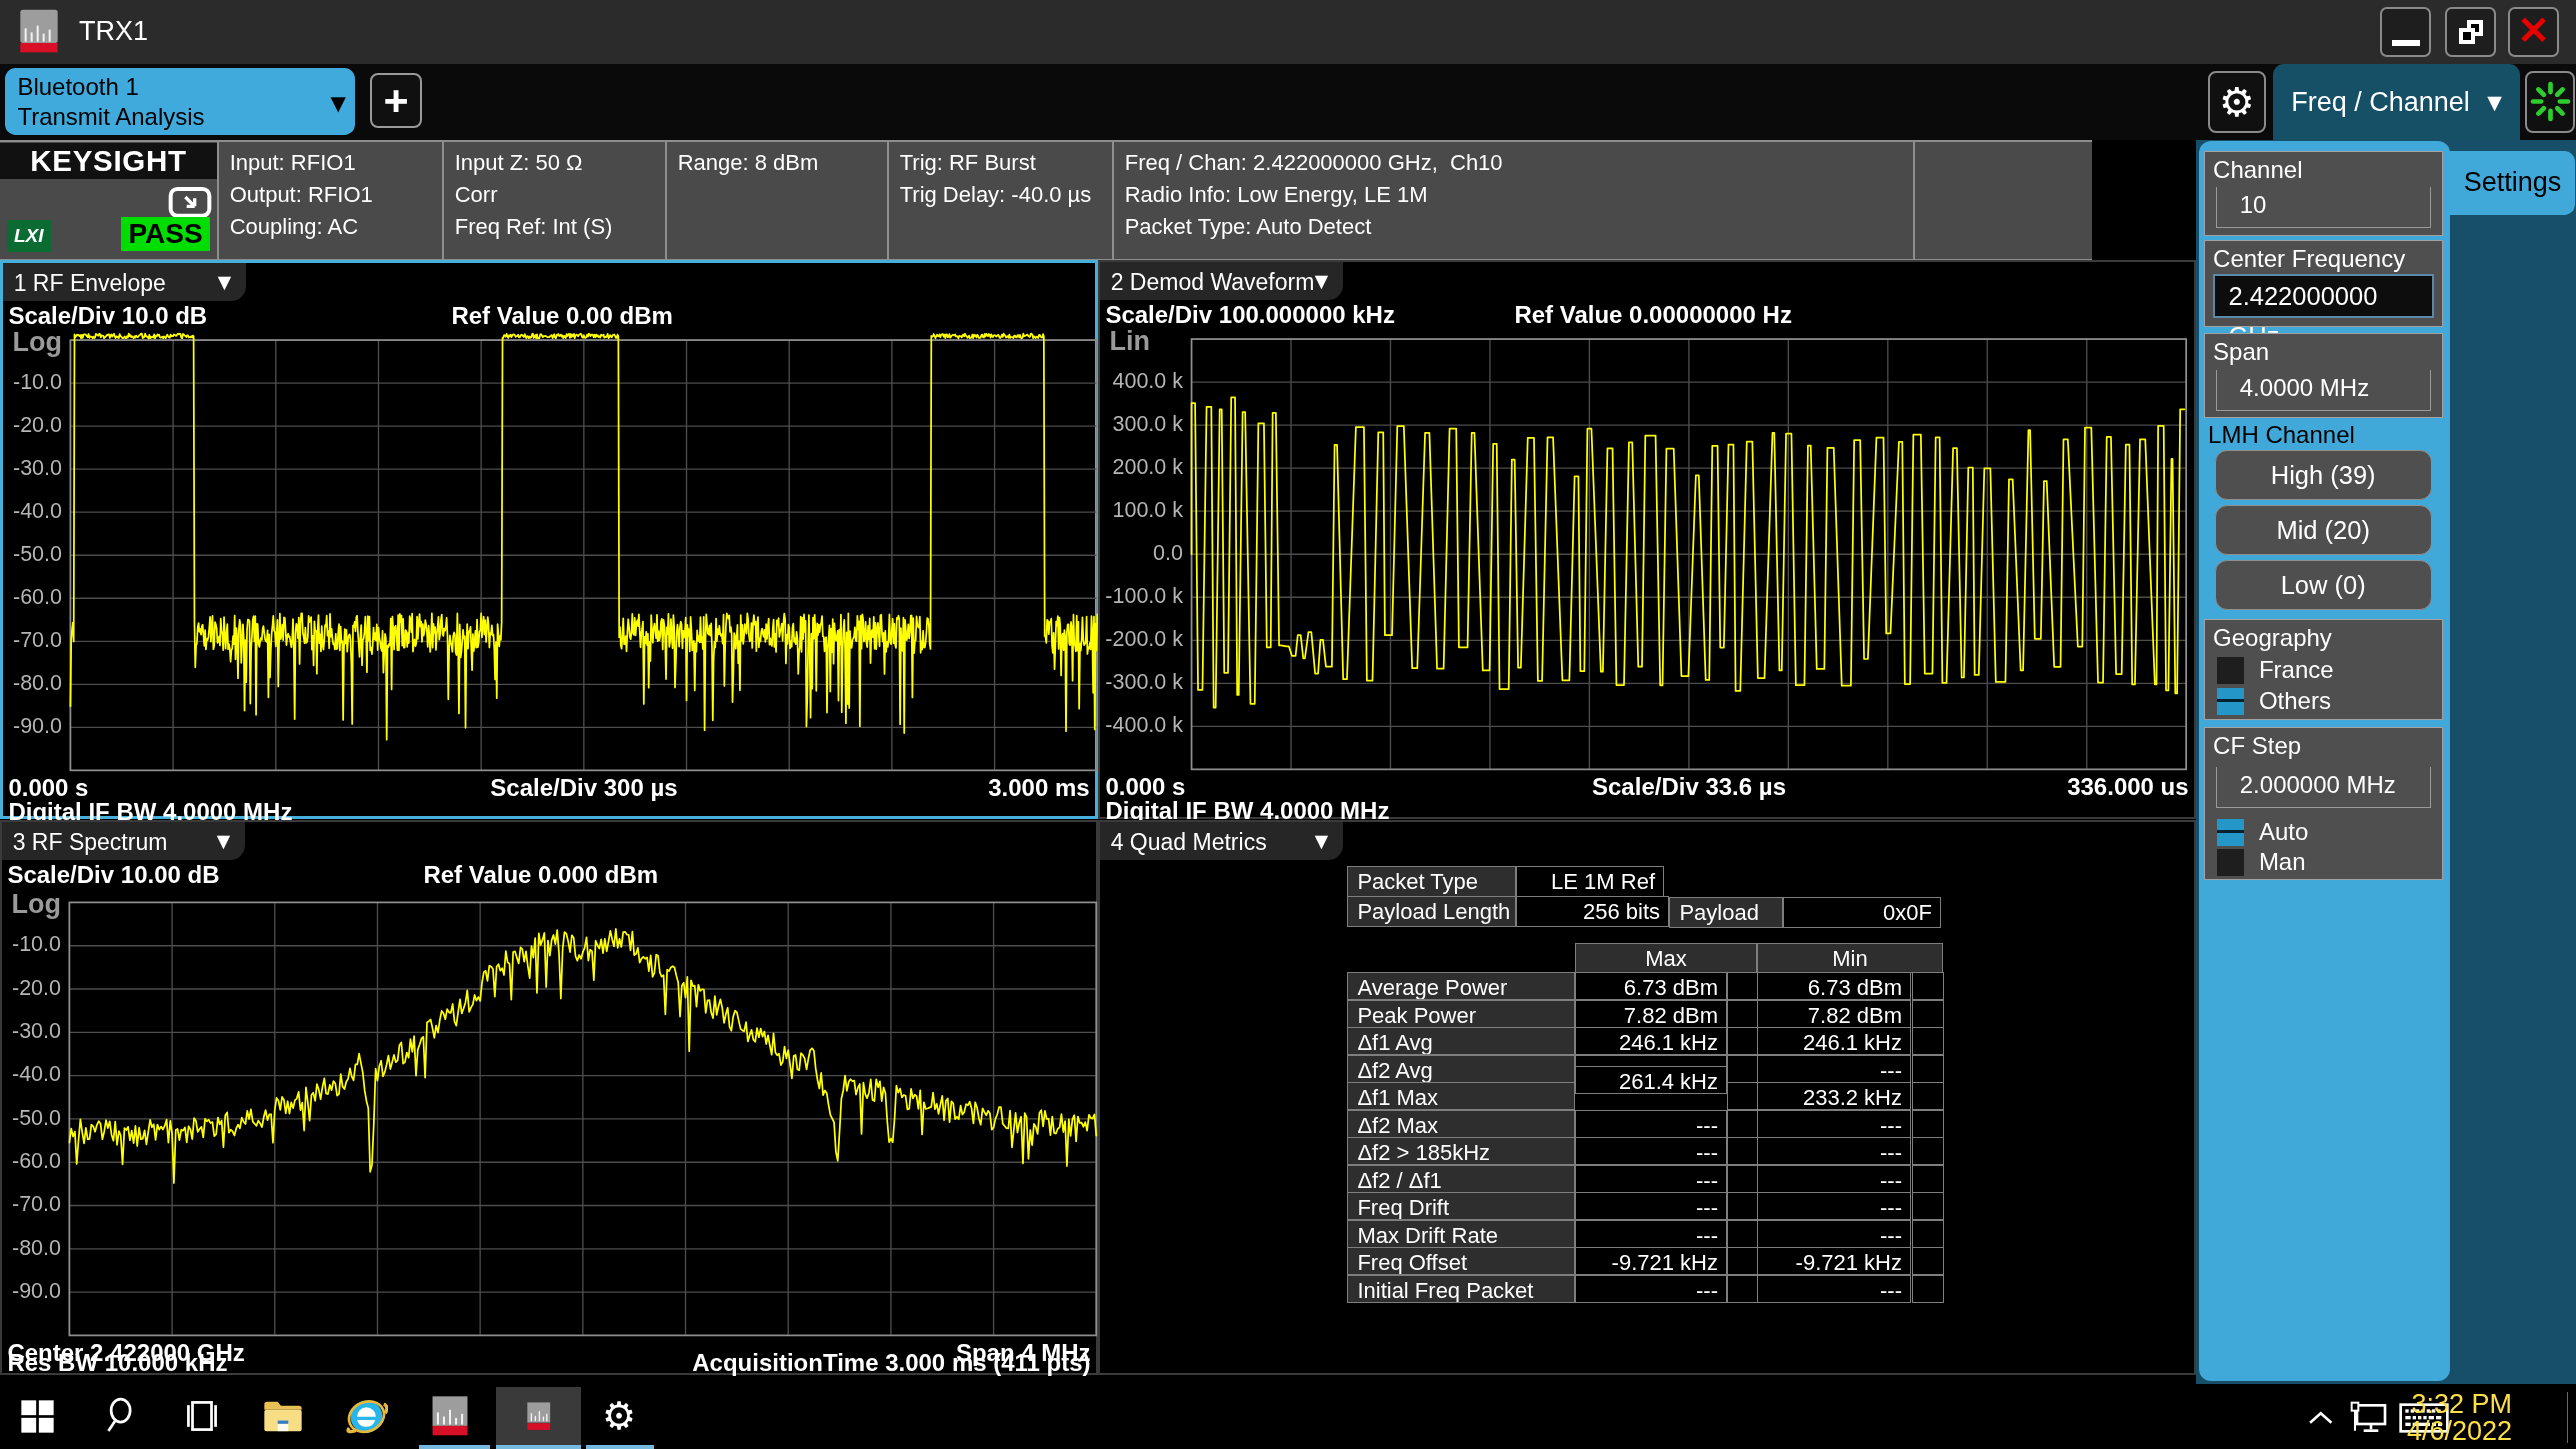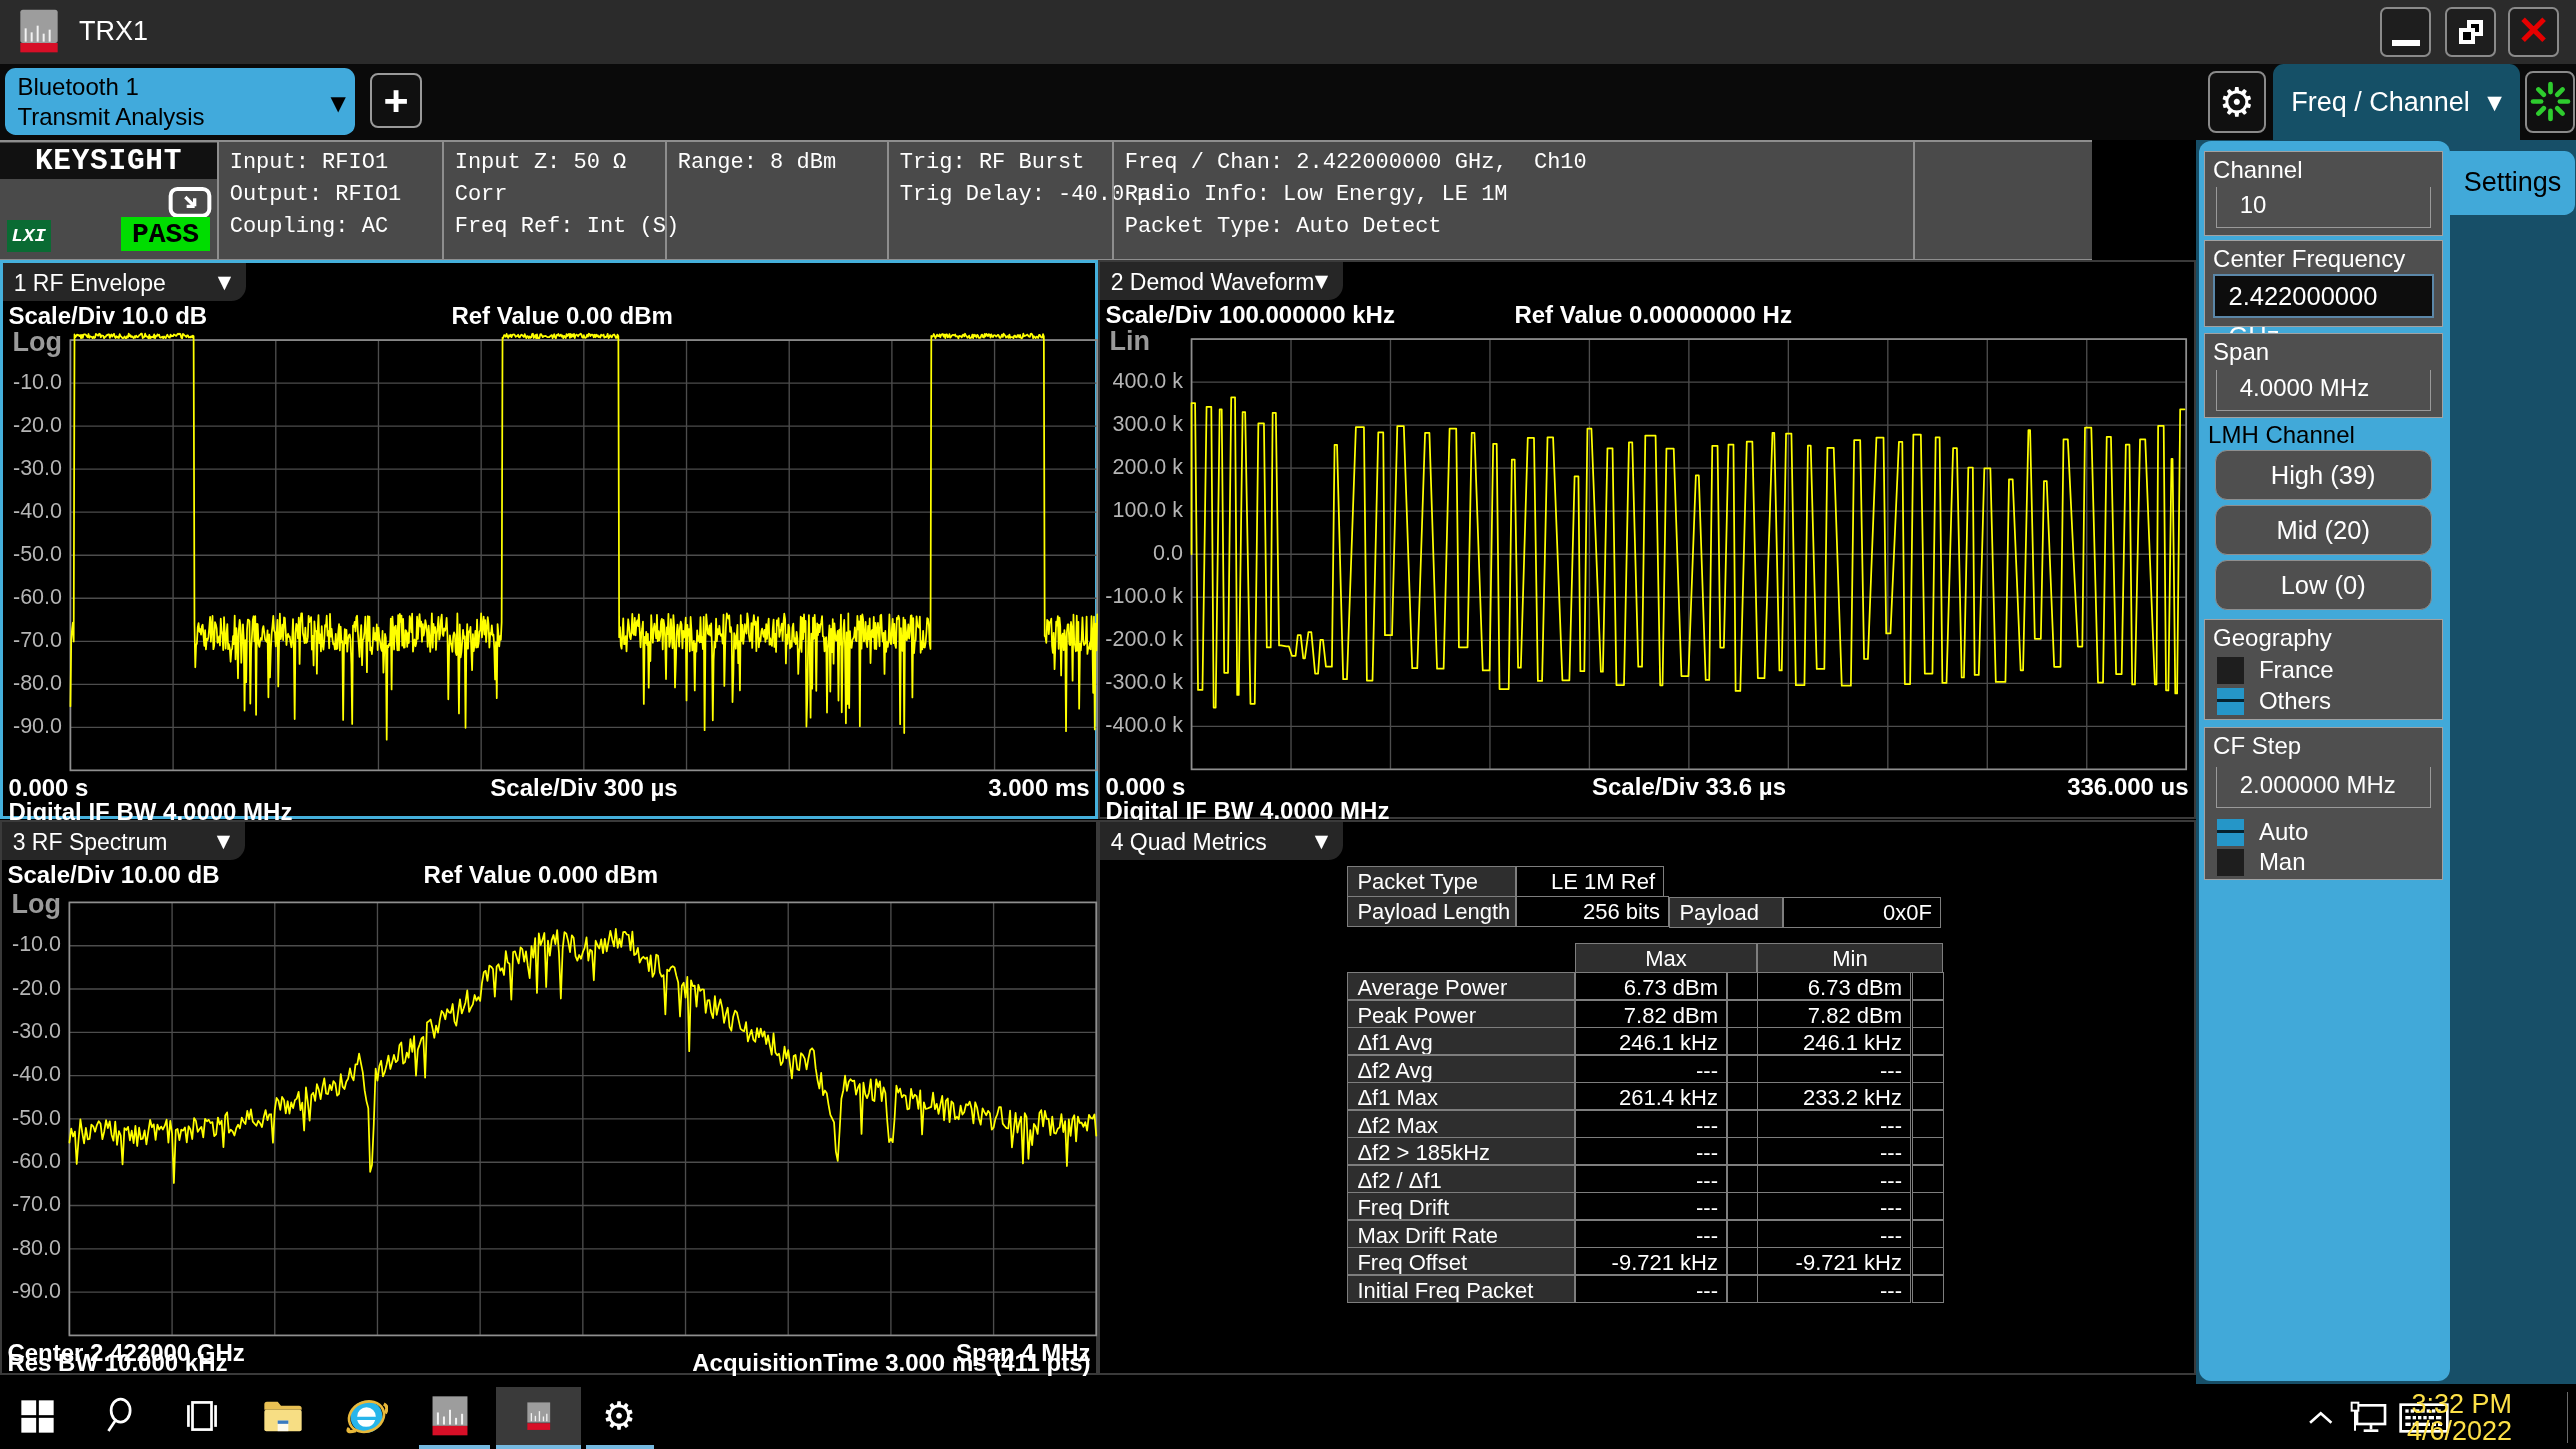--- a/index.html
+++ b/index.html
@@ -21,21 +21,21 @@
   .modetab{position:absolute;left:5.4px;top:4px;width:350px;height:67px;background:#41aadc;border-radius:10.7px;color:#000;}
   .modetab .l1{position:absolute;left:12px;top:5.4px;font-size:24px;}
   .modetab .l2{position:absolute;left:12px;top:35px;font-size:24px;}
   .modetab .dd{position:absolute;right:9.4px;top:23px;font-size:20px;color:#000;font-family:"DejaVu Sans",sans-serif;}
   .plusbtn{position:absolute;left:370px;top:9.4px;width:52px;height:55px;background:#101010;border:2px solid #9a9a9a;border-radius:8px;box-sizing:border-box;color:#fff;font-size:43px;display:flex;align-items:center;justify-content:center;font-weight:bold;}
   .gearbtn{position:absolute;left:2208px;top:6.7px;width:58px;height:62px;background:#101010;border:2px solid #8a8a8a;border-radius:8px;box-sizing:border-box;color:#fff;font-size:40px;display:flex;align-items:center;justify-content:center;font-family:"DejaVu Sans",sans-serif;}
   .freqtab{position:absolute;left:2273px;top:0px;width:247px;height:76px;background:#155067;border-radius:10.7px 10.7px 0 0;color:#fff;display:flex;align-items:center;justify-content:center;font-size:27px;gap:17.4px;}
   .freqtab .dd{font-size:19px;font-family:"DejaVu Sans",sans-serif;}
   .busybtn{position:absolute;left:2525px;top:6.7px;width:50px;height:62px;background:#101010;border:2px solid #8a8a8a;border-radius:8px;box-sizing:border-box;display:flex;align-items:center;justify-content:center;}
   
-  .measbar{position:absolute;left:0;top:140px;width:2092px;height:121px;background:#4a4a4a;border-top:2px solid #8e8e8e;border-bottom:2px solid #8e8e8e;box-sizing:border-box;font-family:Liberation Mono, monospace;}
+  .measbar{position:absolute;left:0;top:140px;width:2092px;height:121px;background:#4a4a4a;border-top:2px solid #8e8e8e;border-bottom:2px solid #8e8e8e;box-sizing:border-box;}
   .kblock{position:absolute;left:0;top:0;width:217px;height:117px;}
   .kstrip{position:absolute;left:0;top:1.3px;width:217px;height:36px;background:#111;display:flex;align-items:center;justify-content:center;}
   .kstrip span{color:#fff;font-weight:bold;font-size:29.5px;letter-spacing:0.7px;}
   .bubble{position:absolute;left:168px;top:44px;width:44px;height:38px;}
   .lxi{position:absolute;left:6.7px;top:78px;width:42px;height:29.5px;background:#0a6b33;border:1.3px solid #0a6b33;color:#ffffff;font-style:italic;font-weight:bold;font-size:19px;display:flex;align-items:center;justify-content:center;}
   .pass{position:absolute;left:121px;top:75px;width:89px;height:34px;background:#00dd00;color:#000;font-weight:bold;font-size:28px;display:flex;align-items:center;justify-content:center;}
   .seg{position:absolute;top:0;height:117px;border-left:2px solid #8e8e8e;box-sizing:border-box;color:#fff;font-size:22px;padding:5.4px 0 0 10.7px;}
   .seg div{line-height:32px;white-space:pre;}
   
   .win{position:absolute;background:#000;box-sizing:border-box;border:2px solid #3a3a3a;}
@@ -364,21 +364,21 @@
         <div class="qcell qval" style="left: 475px; top: 205px; width: 152px; height: 27.5px;">246.1 kHz</div>
         <div class="qcell qstat" style="left: 627px; top: 205px; width: 31px; height: 27.5px;"></div>
         <div class="qcell qval" style="left: 657px; top: 205px; width: 154px; height: 27.5px;">246.1 kHz</div>
         <div class="qcell qstat" style="left: 812px; top: 205px; width: 32px; height: 27.5px;"></div>
         <div class="qcell qlabel" style="left: 247px; top: 233px; width: 228px; height: 27.5px;">Δf2 Avg</div>
         <div class="qcell qval" style="left: 475px; top: 233px; width: 152px; height: 27.5px;">---</div>
         <div class="qcell qstat" style="left: 627px; top: 233px; width: 31px; height: 27.5px;"></div>
         <div class="qcell qval" style="left: 657px; top: 233px; width: 154px; height: 27.5px;">---</div>
         <div class="qcell qstat" style="left: 812px; top: 233px; width: 32px; height: 27.5px;"></div>
         <div class="qcell qlabel" style="left: 247px; top: 260px; width: 228px; height: 27.5px;">Δf1 Max</div>
-        <div class="qcell qval" style="left: 475px; top: 260px; width: 152px; height: 27.5px;">261.4 kHz</div>
+        <div class="qcell qval" style="left: 475px; top: 244px; width: 152px; height: 27.5px;">261.4 kHz</div>
         <div class="qcell qstat" style="left: 627px; top: 260px; width: 31px; height: 27.5px;"></div>
         <div class="qcell qval" style="left: 657px; top: 260px; width: 154px; height: 27.5px;">233.2 kHz</div>
         <div class="qcell qstat" style="left: 812px; top: 260px; width: 32px; height: 27.5px;"></div>
         <div class="qcell qlabel" style="left: 247px; top: 288px; width: 228px; height: 27.5px;">Δf2 Max</div>
         <div class="qcell qval" style="left: 475px; top: 288px; width: 152px; height: 27.5px;">---</div>
         <div class="qcell qstat" style="left: 627px; top: 288px; width: 31px; height: 27.5px;"></div>
         <div class="qcell qval" style="left: 657px; top: 288px; width: 154px; height: 27.5px;">---</div>
         <div class="qcell qstat" style="left: 812px; top: 288px; width: 32px; height: 27.5px;"></div>
         <div class="qcell qlabel" style="left: 247px; top: 315px; width: 228px; height: 27.5px;">Δf2 &gt; 185kHz</div>
         <div class="qcell qval" style="left: 475px; top: 315px; width: 152px; height: 27.5px;">---</div>

